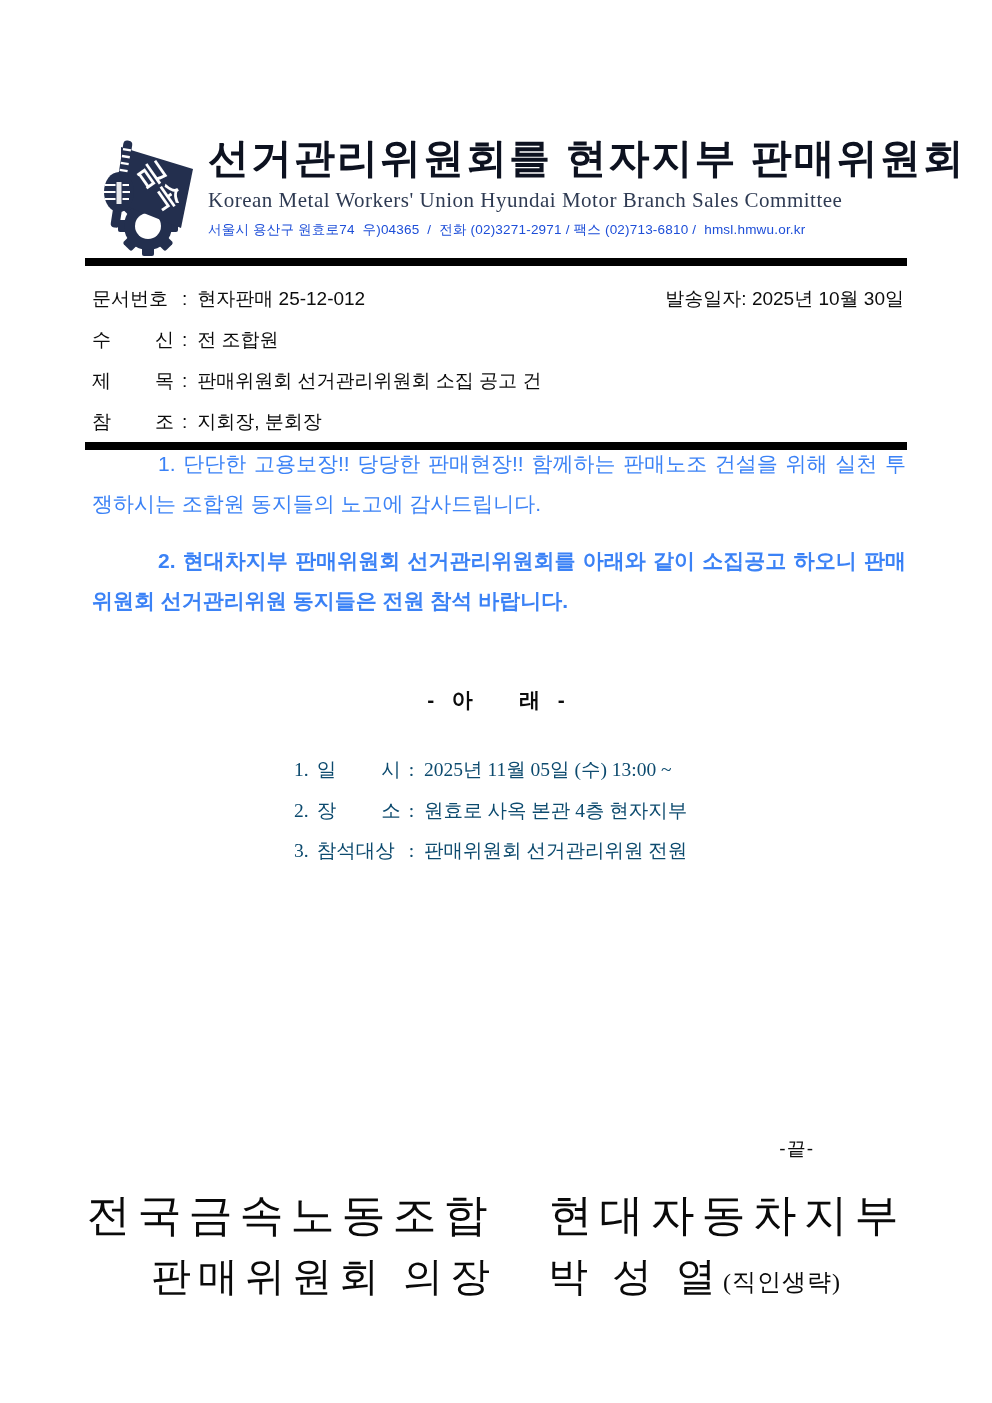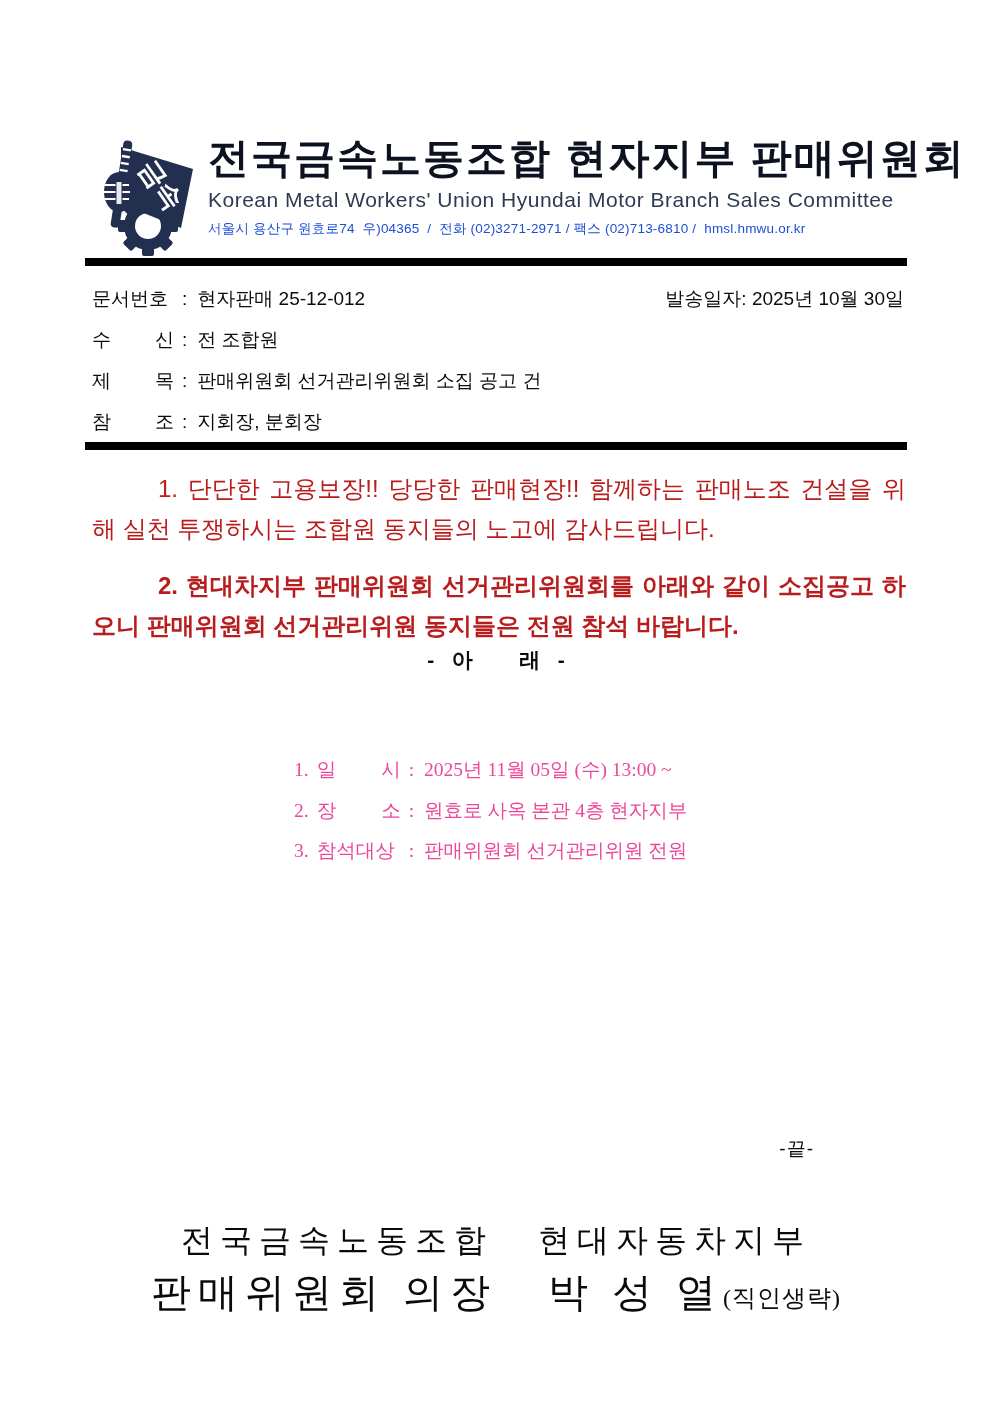--- a/index.html
+++ b/index.html
@@ -16,21 +16,21 @@
   
   .letterhead { position:absolute; left:88px; top:136px; width:820px; height:122px; }
   .logo { position:absolute; left:0; top:2px; width:112px; height:120px; }
   .head-text { position:absolute; left:120px; top:0; width:700px; }
   .org-title {
     font-size:41px; font-weight:800; letter-spacing:2px;
     color:#0d1220; white-space:nowrap; line-height:1.1;
   }
   .org-subtitle {
     margin-top:7px;
-    font-family:Liberation Sans, sans-serif;
+    font-family:Liberation Serif, serif;
     font-size:21px; color:#2e3a52; letter-spacing:0.5px; white-space:nowrap;
   }
   .org-address {
     margin-top:8px;
     font-size:13.5px; color:#1d4ed8; letter-spacing:0.2px; white-space:pre;
   }
 
   
   .rule { position:absolute; left:85px; width:822px; height:8px; background:#000000; }
   .rule-top { top:258px; }
@@ -41,48 +41,48 @@
   .doc-row { height:41px; line-height:41px; white-space:nowrap; }
   .doc-row .lbl {
     display:inline-block; width:82px;
     text-align:justify; text-align-last:justify; -moz-text-align-last:justify;
     vertical-align:top;
   }
   .doc-row .colon { display:inline-block; padding:0 10px 0 8px; }
   .send-date { float:right; }
 
   
-  .body-text { position:absolute; left:92px; top:469px; width:814px; font-size:24px; color:#b91c1c; }
+  .body-text { position:absolute; left:92px; top:444px; width:814px; font-size:21px; color:#3b82f6; }
   .body-text p { line-height:40px; text-align:justify; text-indent:66px; }
   .body-text p + p { margin-top:17px;font-weight:bold; }
 
   .below-heading {
-    position:absolute; left:0; top:646px; width:992px;
+    position:absolute; left:0; top:686px; width:992px;
     text-align:center; font-size:21px; font-weight:bold;
     color:#0c0c0c; white-space:pre;
   }
 
   
   .notice { position:absolute; left:294px; top:750px; list-style:none;
-    font-family:"Liberation Serif", serif; font-size:19.5px; color:#ec4899; }
+    font-family:"Liberation Serif", serif; font-size:19.5px; color:#0c4a6e; }
   .notice li { height:40.5px; line-height:40.5px; white-space:nowrap; }
   .notice .num { display:inline-block; margin-right:8px; }
   .notice .nlbl {
     display:inline-block; width:84px;
     text-align:justify; text-align-last:justify; -moz-text-align-last:justify;
     vertical-align:top;
   }
   .notice .colon { display:inline-block; padding:0 10px 0 8px; }
 
   
   .end-mark { position:absolute; top:1136px; right:178px; font-size:19px; color:#0c0c0c; letter-spacing:1px; }
 
   .signature { position:absolute; left:0; top:1190px; width:992px; text-align:center;
     font-family:"Liberation Serif", serif; color:#0a0a0a; }
-  .sig-line1 { font-size:32px; letter-spacing:7px; white-space:pre; line-height:1.2;margin-top:31px; }
+  .sig-line1 { font-size:44px; letter-spacing:7px; white-space:pre; line-height:1.2; }
   .sig-line2 { margin-top:10px; font-size:40px; letter-spacing:7px; white-space:pre; line-height:1.2; }
   .seal-note { font-size:24px; letter-spacing:1px; }
 </style>
 </head>
 <body>
 
 <div class="page">
 
   <header class="letterhead">
     <div class="logo">
@@ -116,21 +116,21 @@
           <ellipse cx="31" cy="54" rx="15" ry="20" fill="#232f4e"></ellipse>
           <path d="M17 47 h24" stroke="#ffffff" stroke-width="2" fill="none"></path>
           <path d="M16 54 h26" stroke="#ffffff" stroke-width="2" fill="none"></path>
           <path d="M17 61 h24" stroke="#ffffff" stroke-width="2" fill="none"></path>
           <rect x="27.5" y="42" width="7" height="26" fill="#232f4e"></rect>
           <rect x="28.5" y="44" width="5" height="22" fill="#ffffff" opacity="0.9"></rect>
         </g>
       </svg>
     </div>
     <div class="head-text">
-      <h1 class="org-title">전국금속노동조합 현자지부 판매위원회</h1>
+      <h1 class="org-title">선거관리위원회를 현자지부 판매위원회</h1>
       <div class="org-subtitle">Korean Metal Workers' Union Hyundai Motor Branch Sales Committee</div>
       <div class="org-address">서울시 용산구 원효로74  우)04365  /  전화 (02)3271-2971 / 팩스 (02)713-6810 /  hmsl.hmwu.or.kr</div>
     </div>
   </header>
 
   <div class="rule rule-top"></div>
 
   <section class="doc-info">
     <div class="doc-row">
       <span class="send-date"><span>발송일자:</span> <span>2025년 10월 30일</span></span>

